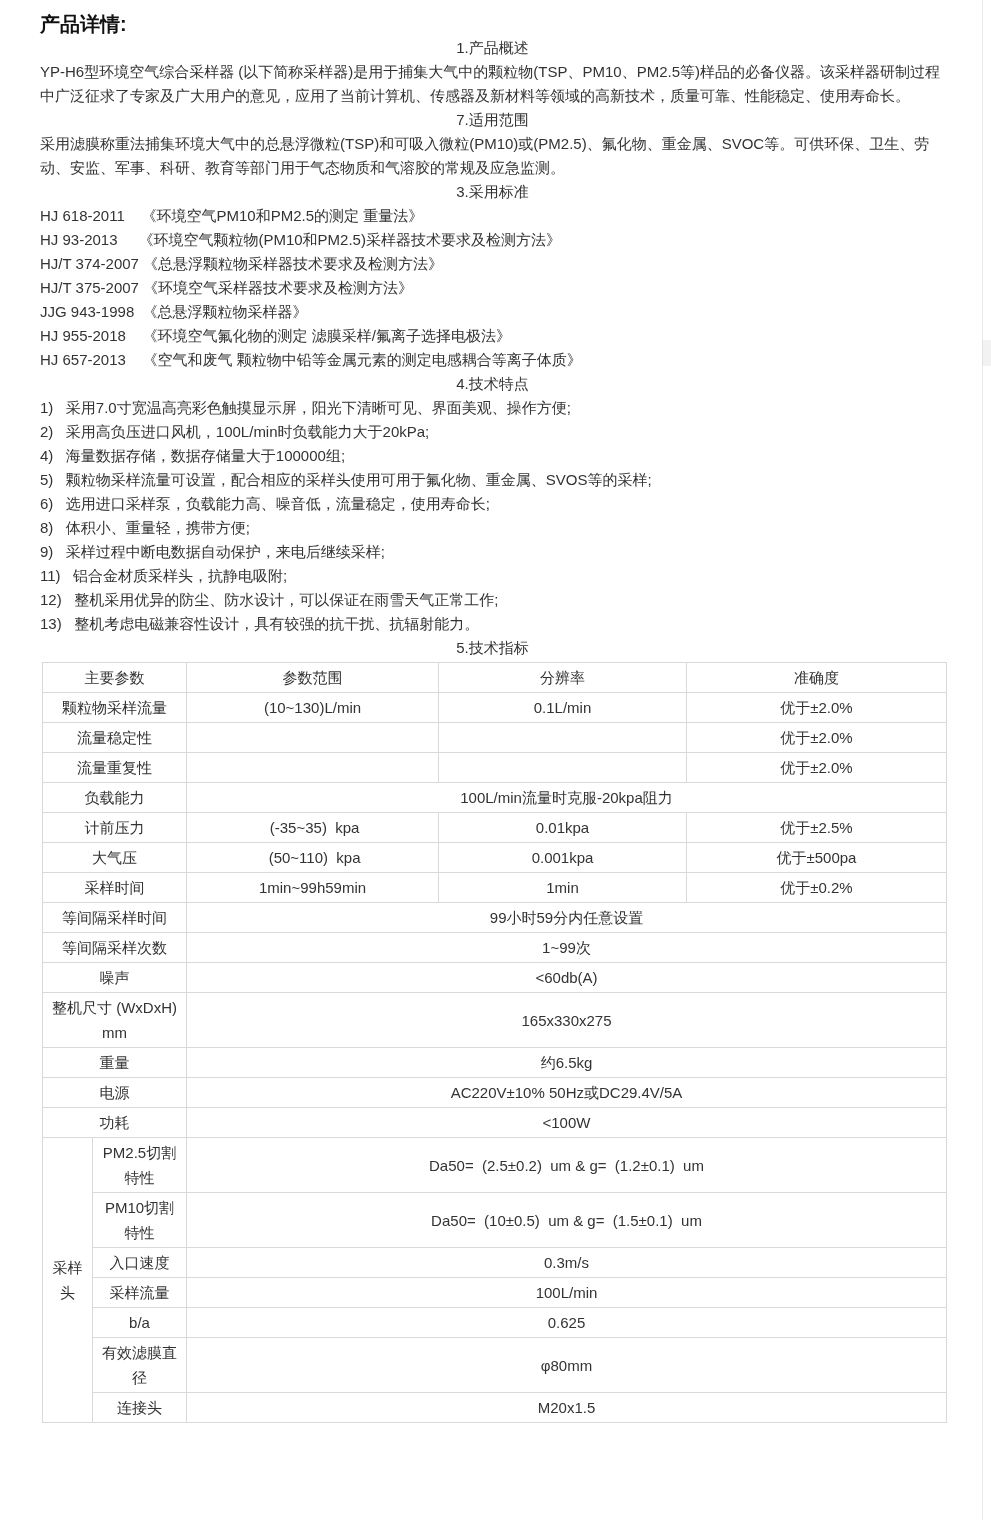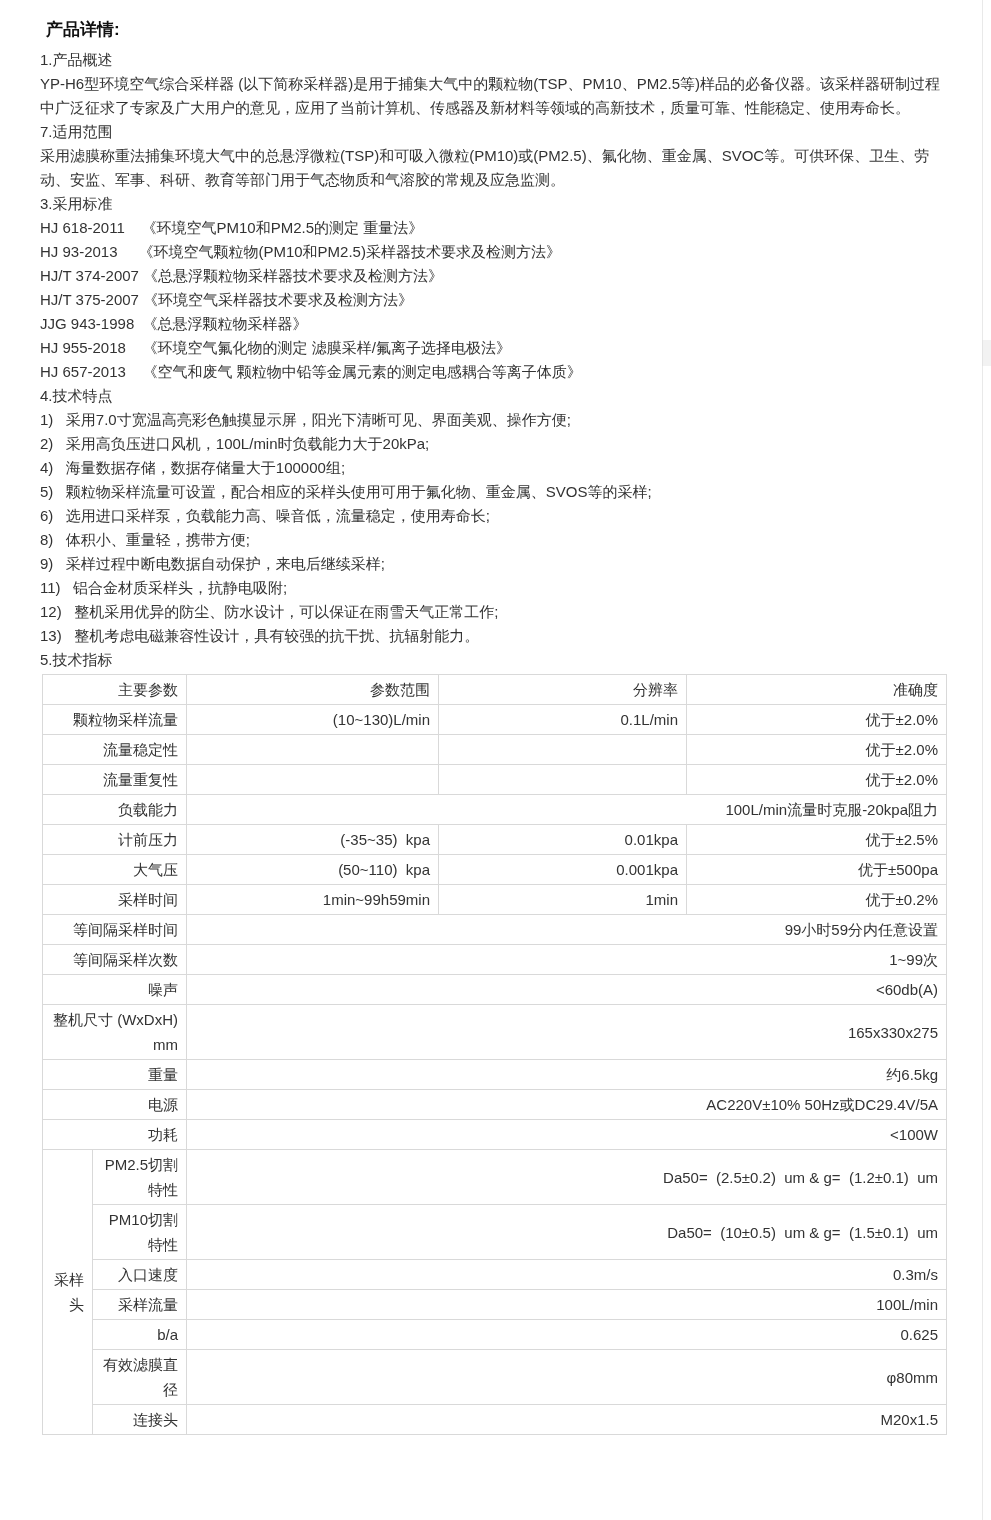--- a/index.html
+++ b/index.html
@@ -3,31 +3,31 @@
 <meta charset="utf-8">
 <style>
   html,body{margin:0;padding:0;}
   body{
     width:991px;height:1520px;position:relative;background:#ffffff;
     font-family:"Liberation Sans","DejaVu Sans",sans-serif;
     color:#333333;overflow:hidden;
   }
   .content{padding:12px 46px 0 40px;}
   .line{font-size:15px;line-height:24px;white-space:pre-wrap;word-break:break-all;}
-  .page-title{font-size:17px;font-weight:bold;color:#111111;line-height:24px;margin:6px;}
-  .heading{font-size:15px;line-height:24px;white-space:pre-wrap;}
+  .page-title{font-size:20px;font-weight:bold;color:#111111;line-height:24px;margin:0;}
+  .heading{font-size:15px;line-height:24px;white-space:pre-wrap;text-align:center;}
   table.spec{
     border-collapse:collapse;table-layout:fixed;width:904px;
     margin:2px 0 0 2px;
   }
   table.spec th,table.spec td{
     border:1px solid #d9d9d9;
     padding:2px 8px;
     font-size:15px;line-height:25px;font-weight:normal;
-    text-align:right;vertical-align:middle;
+    text-align:center;vertical-align:middle;
     white-space:pre-wrap;word-break:break-all;
     color:#333333;background:#ffffff;
   }
   .right-track{position:absolute;top:0;left:982px;width:1px;height:1520px;background:#e9e9e9;}
   .scroll-thumb{position:absolute;left:982px;top:340px;width:9px;height:26px;background:#f2f2f2;border-left:1px solid #e4e4e4;}
 </style>
 </head>
 <body>
 
 <div class="content">

